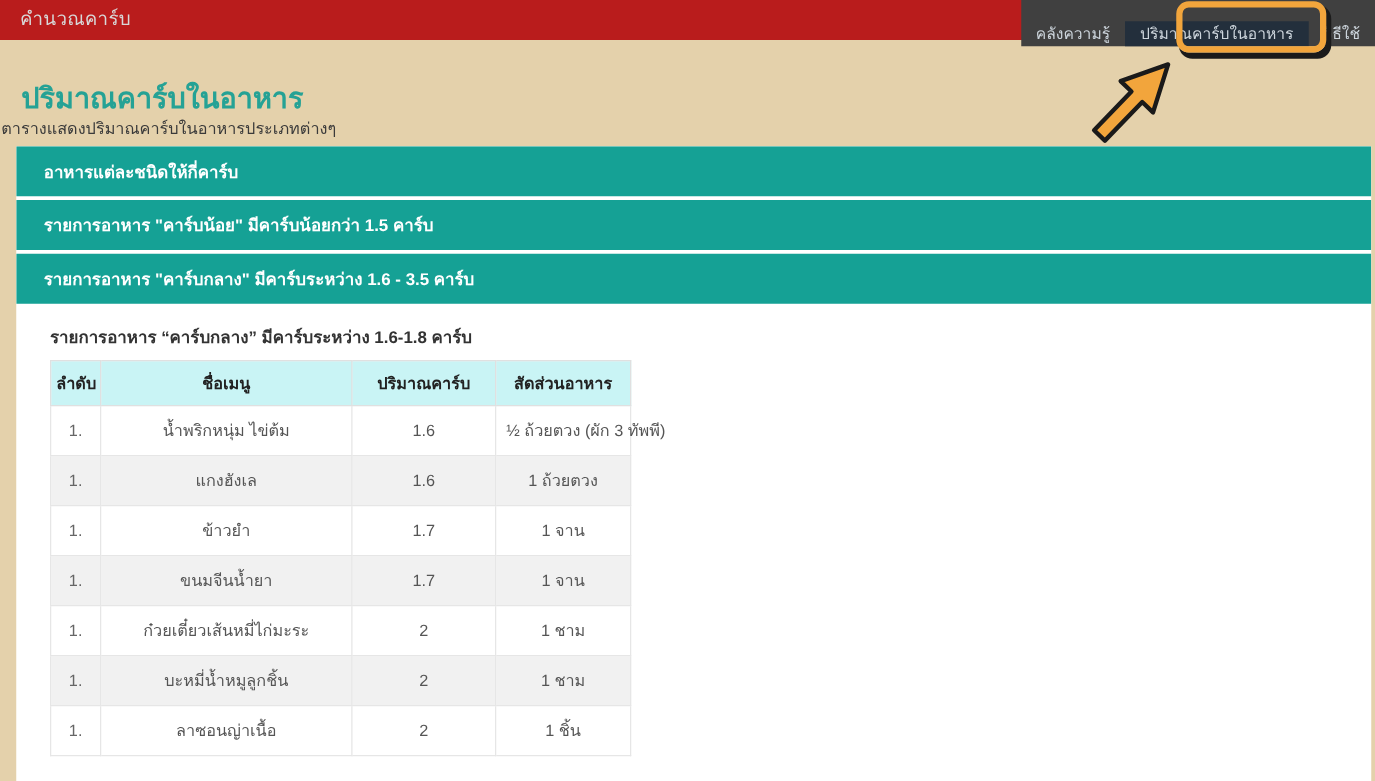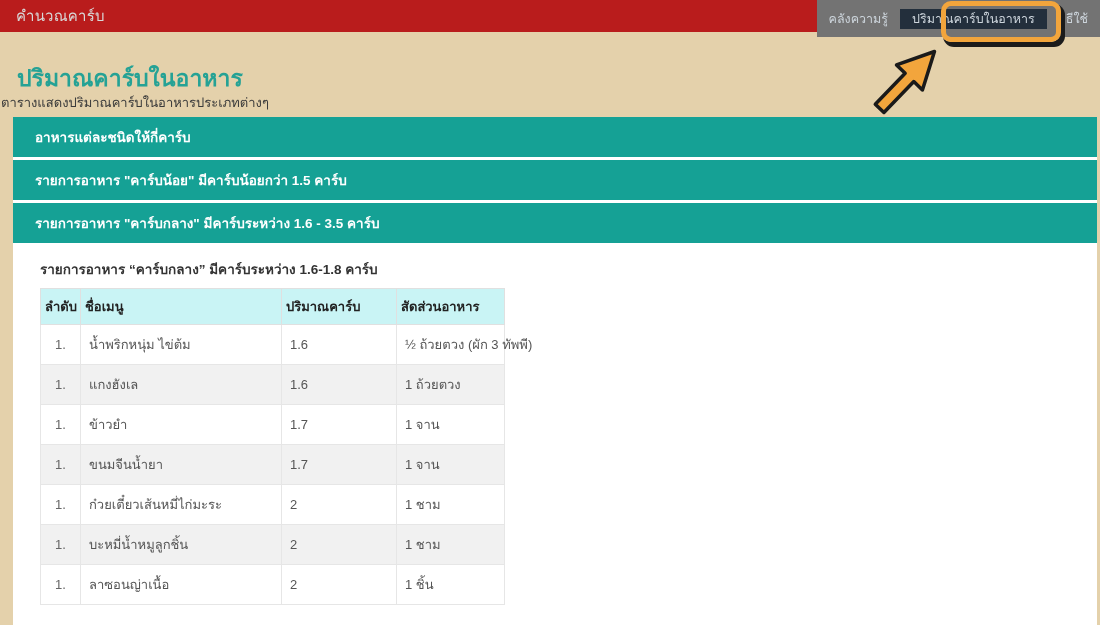--- a/index.html
+++ b/index.html
@@ -14,21 +14,21 @@
   .navbar {
     position: absolute; top: 0; left: 0; width: 1100px; height: 32px;
     background: #b91c1c;
   }
   .brand {
     position: absolute; left: 16px; top: 0; line-height: 32px;
     color: #d8d8d8; font-size: 15px; letter-spacing: .2px; cursor: pointer;
   }
   .nav-panel {
     position: absolute; right: 0; top: 0; height: 37px;
-    background: #737373; display: flex; align-items: center; z-index: 2;
+    background: #404040; display: flex; align-items: flex-end; z-index: 2;
   }
   .nav-item {
     display: flex; align-items: center; padding: 0 12px;
     color: #cdd5dc; font-size: 12.5px; cursor: pointer; white-space: nowrap;
   }
   .nav-item.active { background: #232f3c; }
 
   
   .highlight-box {
     position: absolute; left: 941px; top: 1px; width: 120px; height: 41px;
@@ -69,25 +69,25 @@
   }
 
   
   table.carb-table {
     margin-left: 13px; border-collapse: collapse;
     font-size: 13px; color: #555; table-layout: fixed; width: 464px;
   }
   .carb-table th {
     background: #c9f4f5; border: 1px solid #e0e0e0;
     padding: 7px 4px; font-size: 13px; font-weight: 700; color: #222;
-    text-align: left;
+    text-align: center;
   }
   .carb-table td {
     border: 1px solid #e6e6e6; padding: 9px 8px; white-space: nowrap;
-    background: #fff; height: 34px;
+    background: #fff; height: 34px; text-align: center;
   }
   .carb-table tr:nth-child(even) td { background: #f1f1f1; }
   .carb-table td.col-order { text-align: center; color: #666; }
   .col-order-w { width: 40px; }
   .col-menu-w  { width: 201px; }
   .col-carb-w  { width: 115px; }
   .col-part-w  { width: 108px; }
 </style>
 </head>
 <body>

